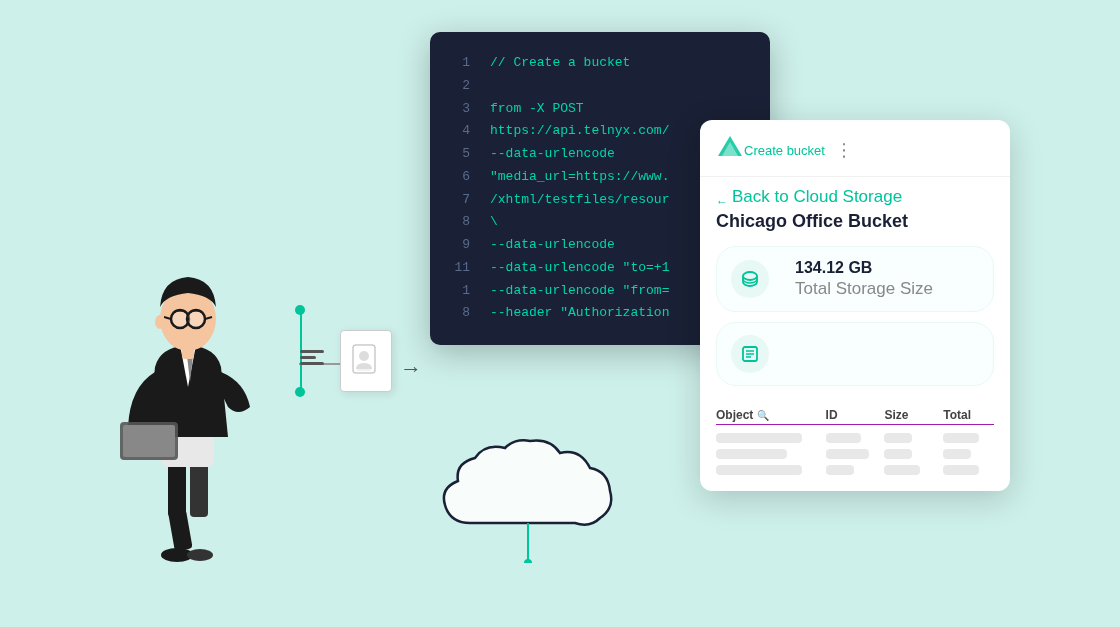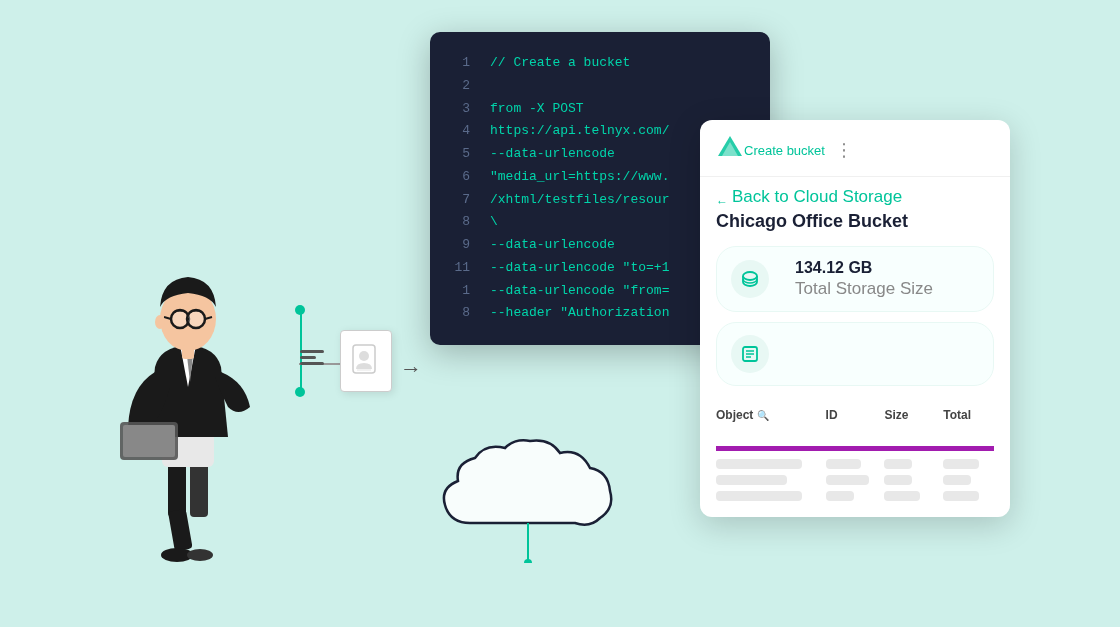--- a/index.html
+++ b/index.html
@@ -145,22 +145,22 @@
     }
 
     
     .table-section {
       padding: 0 16px 16px;
     }
     .table-header {
       display: grid;
       grid-template-columns: 2fr 1fr 1fr 1fr;
       gap: 8px;
-      padding: 8px 0 24px;
-      border-bottom: 5px solid #a21caf;
+      padding: 8px 0 2px;
+      border-bottom: 1px solid #a21caf;
     }
     .table-header-cell {
       font-size: 12px;
       font-weight: 600;
       color: #444;
     }
     .table-header-cell:first-child {
       display: flex;
       align-items: center;
       gap: 4px;

